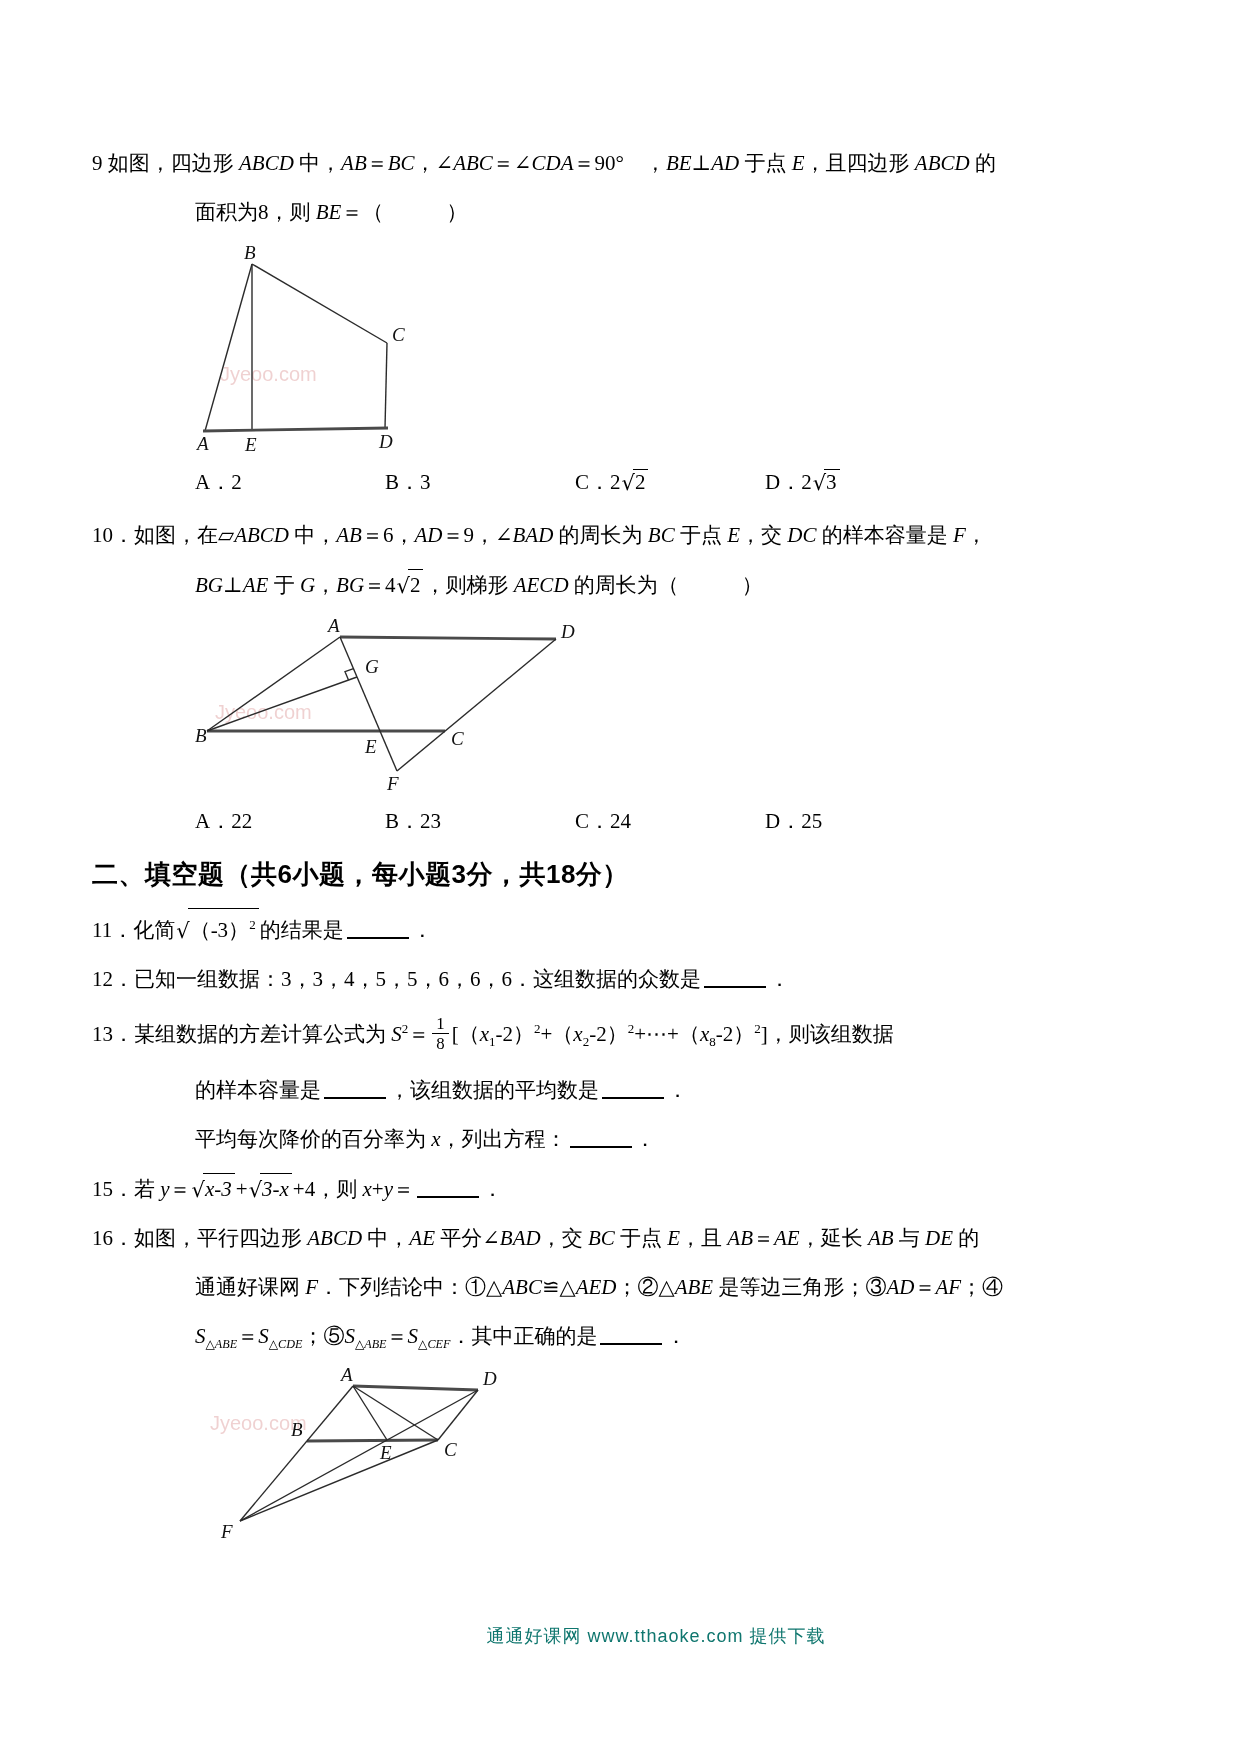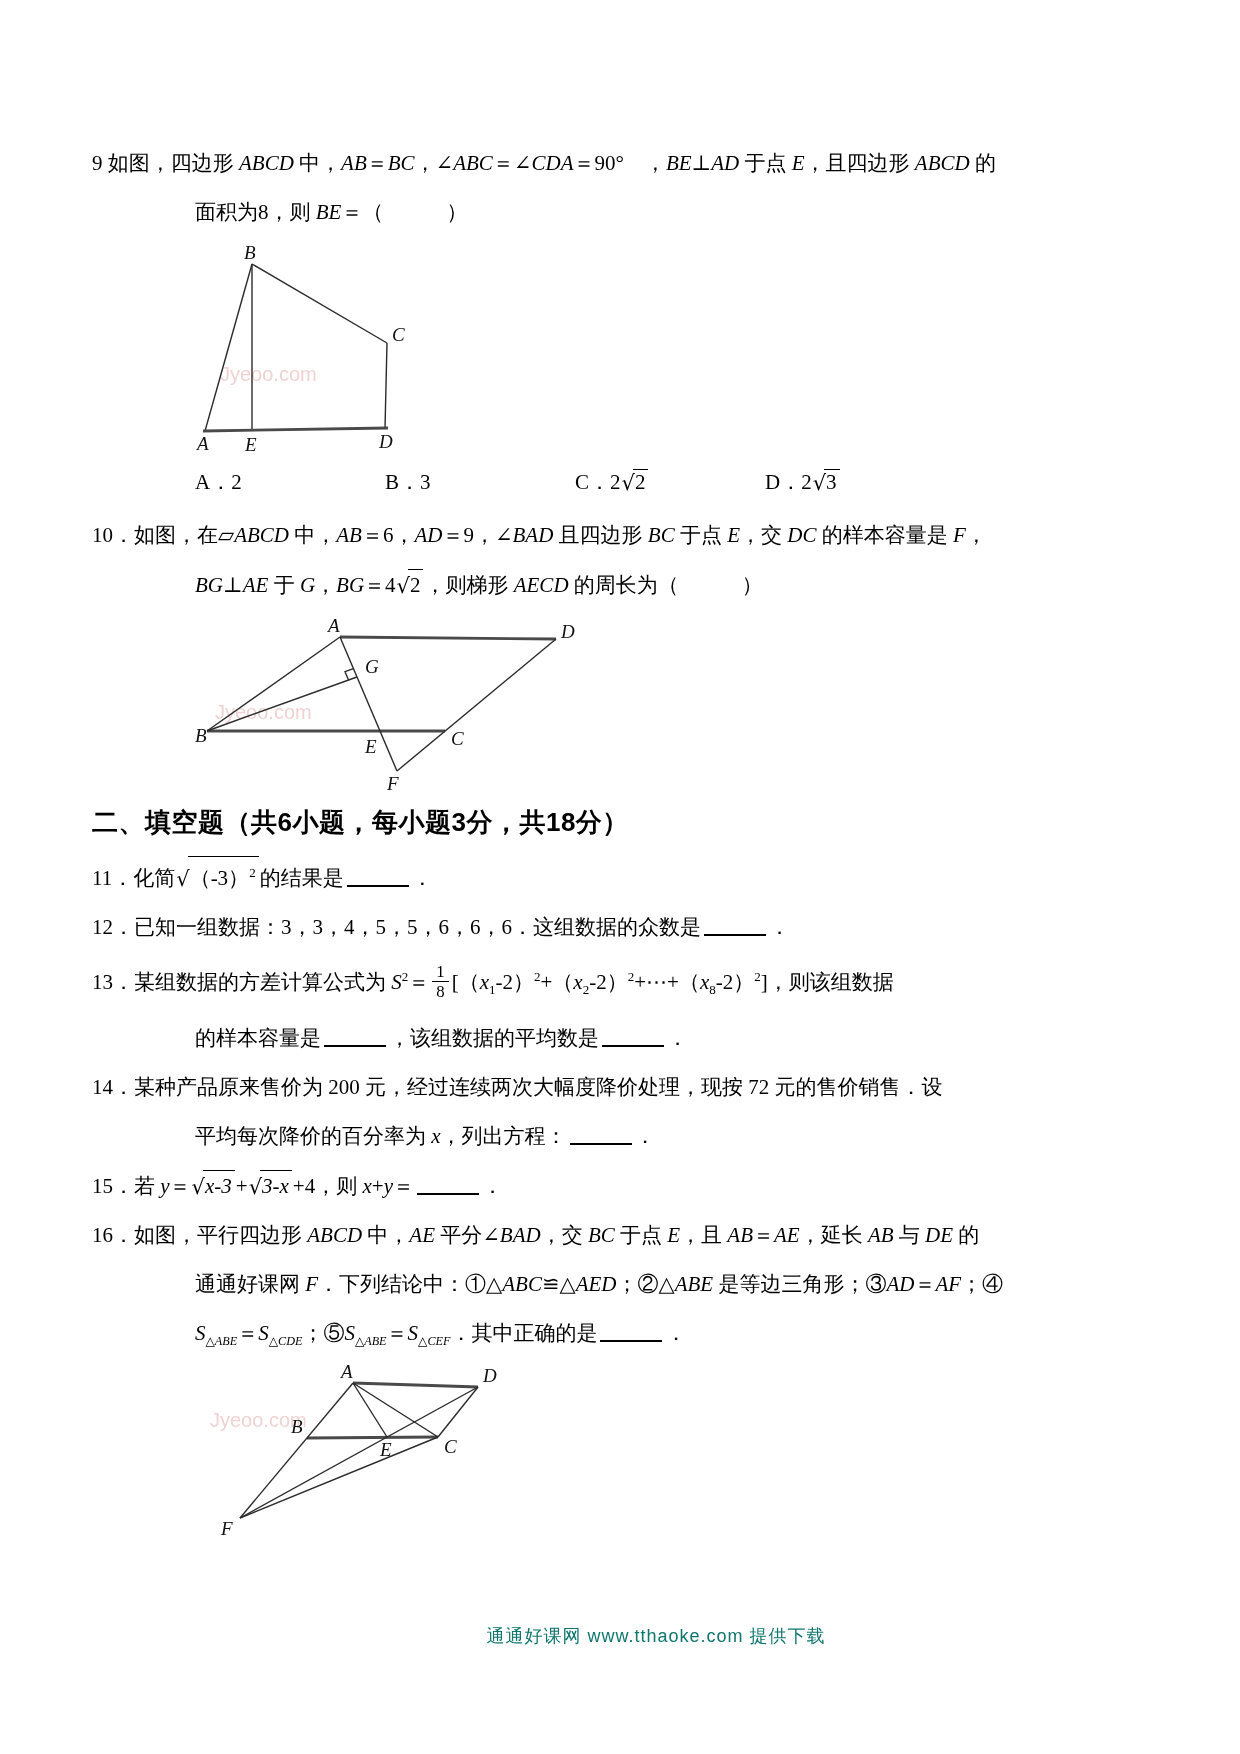--- a/index.html
+++ b/index.html
@@ -55,21 +55,21 @@
     </svg>
   </div>
 
   <div class="opts">
     <div class="opt"><span>A．</span><span><span>2</span></span></div>
     <div class="opt"><span>B．</span><span><span>3</span></span></div>
     <div class="opt"><span>C．</span><span><span>2</span><span class="rad"><span class="rad-sign">√</span><span class="rad-body"><span>2</span></span></span></span></div>
     <div class="opt"><span>D．</span><span><span>2</span><span class="rad"><span class="rad-sign">√</span><span class="rad-body"><span>3</span></span></span></span></div>
   </div>
 
-  <div class="line num"><span>10．如图，在▱</span><span class="i">ABCD</span><span> 中，</span><span class="i">AB</span><span>＝6，</span><span class="i">AD</span><span>＝9，∠</span><span class="i">BAD</span><span> 且四边形 </span><span class="i">BC</span><span> 于点 </span><span class="i">E</span><span>，交 </span><span class="i">DC</span><span> 的样本容量是 </span><span class="i">F</span><span>，</span></div>
+  <div class="line num"><span>10．如图，在▱</span><span class="i">ABCD</span><span> 中，</span><span class="i">AB</span><span>＝6，</span><span class="i">AD</span><span>＝9，∠</span><span class="i">BAD</span><span> 的周长为 </span><span class="i">BC</span><span> 于点 </span><span class="i">E</span><span>，交 </span><span class="i">DC</span><span> 的样本容量是 </span><span class="i">F</span><span>，</span></div>
   <div class="line cont"><span class="i">BG</span><span>⊥</span><span class="i">AE</span><span> 于 </span><span class="i">G</span><span>，</span><span class="i">BG</span><span>＝4</span><span class="rad"><span class="rad-sign">√</span><span class="rad-body"><span>2</span></span></span><span>，则梯形 </span><span class="i">AECD</span><span> 的周长为（　　　）</span></div>
 
   <div class="fig">
     <svg width="400" height="178" viewBox="0 0 400 178">
       <text class="wm" x="20" y="100">Jyeoo.com</text>
       <line class="thick" x1="145" y1="18" x2="361" y2="20"></line>
       <line class="thick" x1="12" y1="112" x2="250" y2="112"></line>
       <line class="thin" x1="145" y1="18" x2="12" y2="112"></line>
       <line class="thin" x1="145" y1="18" x2="202" y2="152"></line>
       <line class="thin" x1="12" y1="112" x2="162" y2="58"></line>
@@ -78,28 +78,33 @@
       <text class="lbl" x="133" y="13">A</text>
       <text class="lbl" x="366" y="19">D</text>
       <text class="lbl" x="170" y="54">G</text>
       <text class="lbl" x="0" y="123">B</text>
       <text class="lbl" x="170" y="134">E</text>
       <text class="lbl" x="256" y="126">C</text>
       <text class="lbl" x="192" y="171">F</text>
     </svg>
   </div>
 
+  <div class="opts">
+    <div class="opt"><span>A．</span><span><span>22</span></span></div>
+    <div class="opt"><span>B．</span><span><span>23</span></span></div>
+    <div class="opt"><span>C．</span><span><span>24</span></span></div>
+    <div class="opt"><span>D．</span><span><span>25</span></span></div>
+  </div>
 
   <div class="line num bold"><span>二、填空题（共6小题，每小题3分，共18分）</span></div>
 
   <div class="line num"><span>11．化简</span><span class="rad"><span class="rad-sign">√</span><span class="rad-body"><span>（-3）</span><span class="sup">2</span></span></span><span>的结果是</span><span class="blank"></span><span>．</span></div>
   <div class="line num"><span>12．已知一组数据：3，3，4，5，5，6，6，6．这组数据的众数是</span><span class="blank"></span><span>．</span></div>
   <div class="line num"><span>13．某组数据的方差计算公式为 </span><span class="i">S</span><span class="sup">2</span><span>＝</span><span class="frac"><span class="fr-n">1</span><span class="fr-d">8</span></span><span>[（</span><span class="i">x</span><span class="sub">1</span><span>-2）</span><span class="sup">2</span><span>+（</span><span class="i">x</span><span class="sub">2</span><span>-2）</span><span class="sup">2</span><span>+⋯+（</span><span class="i">x</span><span class="sub">8</span><span>-2）</span><span class="sup">2</span><span>]，则该组数据</span></div>
   <div class="line cont"><span>的样本容量是</span><span class="blank"></span><span>，该组数据的平均数是</span><span class="blank"></span><span>．</span></div>
-  <div class="line num"><span>14．某种产品原来售价为 200 元，经过连续两次大幅度降价处理，现按 72 元的售价销售．设</span></div>
   <div class="line cont"><span>平均每次降价的百分率为 </span><span class="i">x</span><span>，列出方程：</span><span class="blank"></span><span>．</span></div>
   <div class="line num"><span>15．若 </span><span class="i">y</span><span>＝</span><span class="rad"><span class="rad-sign">√</span><span class="rad-body"><span class="i">x-3</span></span></span><span>+</span><span class="rad"><span class="rad-sign">√</span><span class="rad-body"><span class="i">3-x</span></span></span><span>+4，则 </span><span class="i">x</span><span>+</span><span class="i">y</span><span>＝</span><span class="blank"></span><span>．</span></div>
 
   <div class="line num"><span>16．如图，平行四边形 </span><span class="i">ABCD</span><span> 中，</span><span class="i">AE</span><span> 平分∠</span><span class="i">BAD</span><span>，交 </span><span class="i">BC</span><span> 于点 </span><span class="i">E</span><span>，且 </span><span class="i">AB</span><span>＝</span><span class="i">AE</span><span>，延长 </span><span class="i">AB</span><span> 与 </span><span class="i">DE</span><span> 的</span></div>
   <div class="line cont"><span>通通好课网 </span><span class="i">F</span><span>．下列结论中：①△</span><span class="i">ABC</span><span>≌△</span><span class="i">AED</span><span>；②△</span><span class="i">ABE</span><span> 是等边三角形；③</span><span class="i">AD</span><span>＝</span><span class="i">AF</span><span>；④</span></div>
   <div class="line cont" style="margin-bottom:8px"><span class="i">S</span><span class="isub">△ABE</span><span>＝</span><span class="i">S</span><span class="isub">△CDE</span><span>；⑤</span><span class="i">S</span><span class="isub">△ABE</span><span>＝</span><span class="i">S</span><span class="isub">△CEF</span><span>．其中正确的是</span><span class="blank"></span><span>．</span></div>
 
   <div class="fig last">
     <svg width="330" height="185" viewBox="0 0 330 185">
       <text class="wm" x="15" y="62">Jyeoo.com</text>

